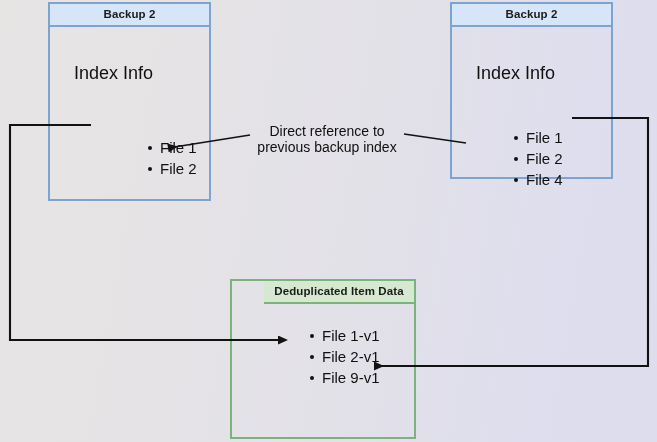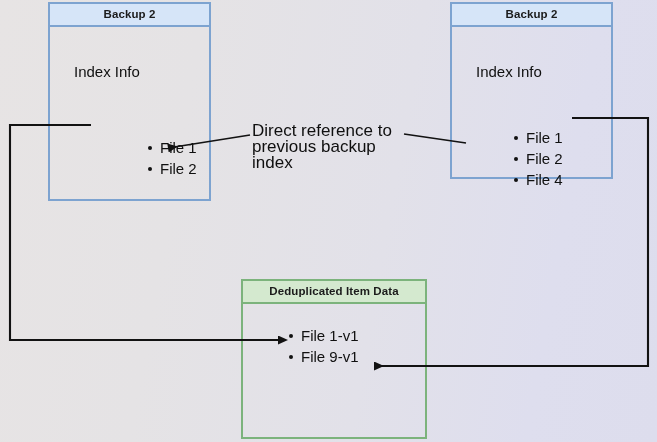--- a/index.html
+++ b/index.html
@@ -59,21 +59,21 @@
   .box-green {
     border-color: #7cb37c;
   }
   .box-green > .box-header {
     background: #d4e9cf;
     border-bottom: 2px solid #7cb37c;
   }
 
   .index-label {
     position: absolute;
-    font-size: 15px;
+    font-size: 18px;
     color: #101010;
     white-space: nowrap;
   }
 
   
   ul.file-list {
     position: absolute;
     margin: 0;
     padding: 0 0 0 16px;
     list-style: none;
@@ -92,23 +92,24 @@
     top: 9px;
     width: 4px;
     height: 4px;
     border-radius: 50%;
     background: #111;
   }
 
   
   .annotation {
     position: absolute;
-    font-size: 17px;
+    font-size: 14px;
     line-height: 16px;
     color: #0f0f0f;
+    text-align: center;
     white-space: pre-line;
   }
 
   svg.wires {
     position: absolute;
     left: 0;
     top: 0;
     width: 657px;
     height: 442px;
     pointer-events: none;
@@ -135,25 +136,26 @@
     <div class="box-body" style="height:172px;">
       <div class="index-label" style="left:24px; top:36px;">Index Info</div>
       <ul class="file-list" style="left:58px; top:100px;">
         <li>File 1</li>
         <li>File 2</li>
         <li>File 4</li>
       </ul>
     </div>
   </div>
 
-  <div class="box box-green" style="left:241px; top:279px; width:186px; height:160px;">
+  <div class="box box-green" style="left:230px; top:279px; width:186px; height:160px;padding-left:32px;">
     <div class="box-header">Deduplicated Item Data</div>
     <div class="box-body" style="height:108px;">
       <ul class="file-list" style="left:42px; top:21px;">
         <li>File 1-v1</li>
+        <li>File 2-v1</li>
         <li>File 9-v1</li>
       </ul>
     </div>
   </div>
 
   <div class="annotation" style="left:252px; top:123px; width:150px;">Direct reference to
 previous backup index</div>
 
   <svg class="wires" viewBox="0 0 657 442" xmlns="http://www.w3.org/2000/svg">
     <defs>

